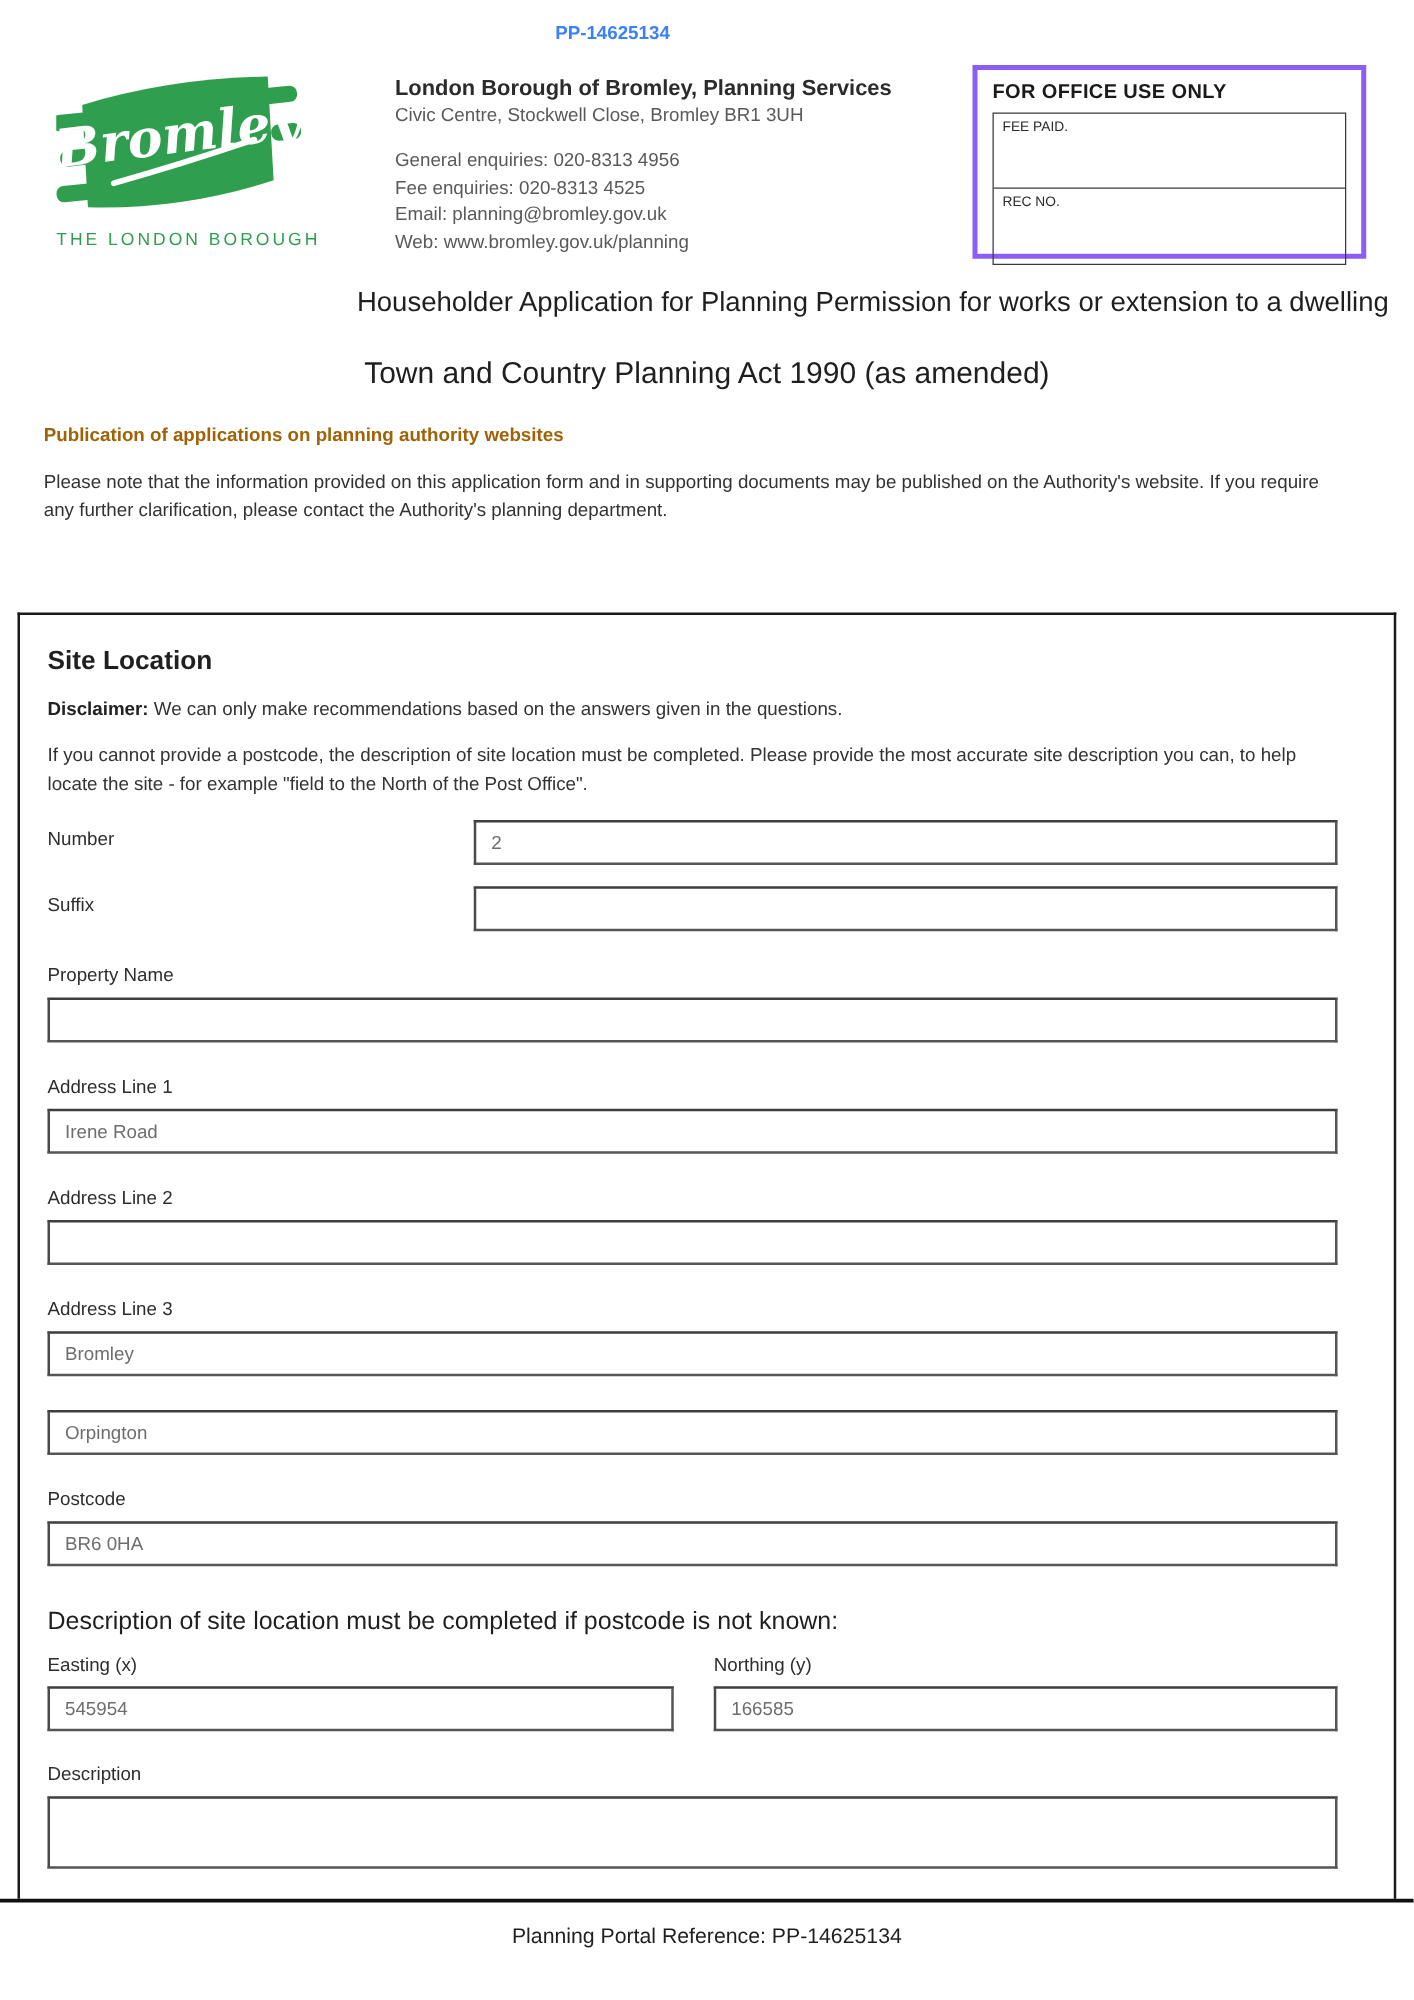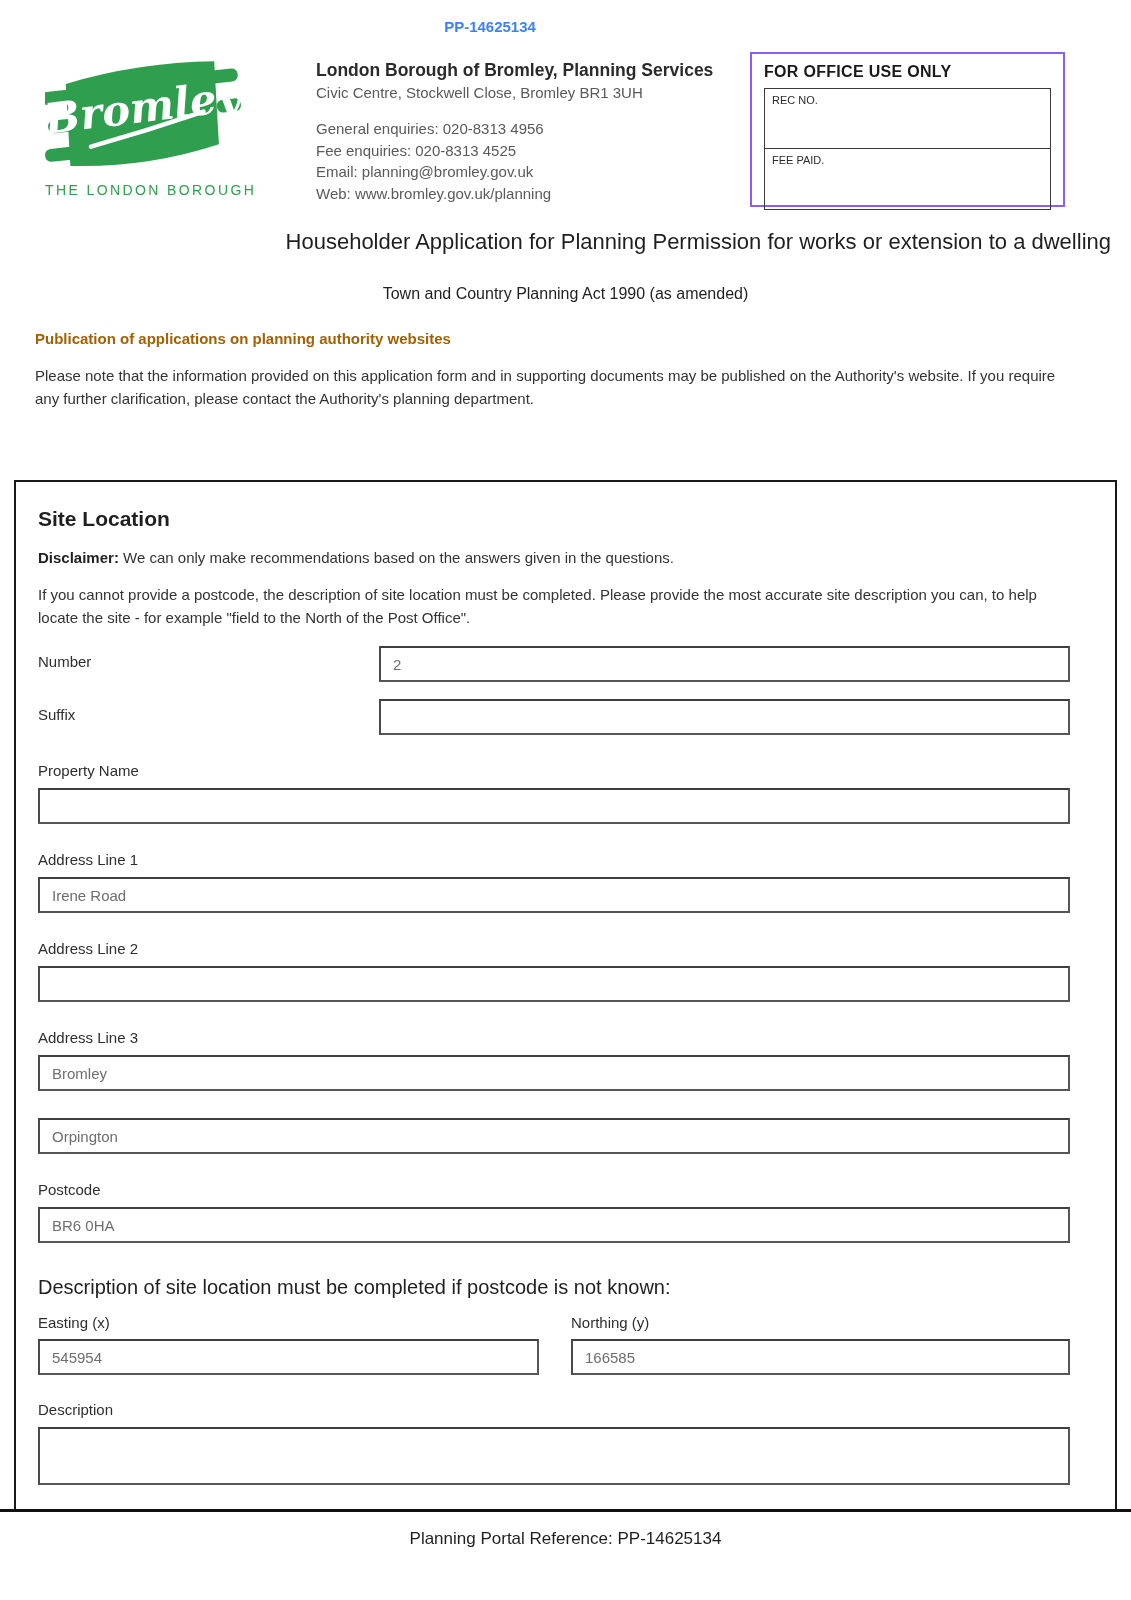--- a/index.html
+++ b/index.html
@@ -15,30 +15,30 @@
   .ref-top { position:absolute; top:18px; left:0; width:980px; text-align:center;
              font-size:15px; font-weight:bold; color:#3b82f6; }
   .logo-wrap { position:absolute; left:45px; top:56px; width:196px; }
   .logo-tagline { margin-top:4px; text-align:center; color:var(--green);
                   font-size:14px; letter-spacing:2.4px; font-weight:500; white-space:nowrap; }
   .authority { position:absolute; left:316px; top:60px; width:430px; }
   .authority-name { font-size:17.5px; font-weight:600; color:#2b2b2b; }
   .authority-addr { font-size:15px; color:#5a5a5a; margin-top:3px; }
   .authority-contacts { margin-top:17px; font-size:15px; color:#5a5a5a; line-height:21.5px; }
 
-  .office-box { position:absolute; left:750px; top:52px; width:315px; height:155px;
-                border:2px solid #8b5cf6; padding:9px 12px 12px 12px; }
+  .office-box { position:absolute; left:778px; top:52px; width:315px; height:155px;
+                border:4px solid #8b5cf6; padding:9px 12px 12px 12px; }
   .office-title { font-size:16px; font-weight:bold; color:#1a1a1a; letter-spacing:.3px; }
   .office-grid { border:1px solid #3a3a3a; margin-top:7px; }
   .office-cell { height:60px; padding:5px 7px; font-size:11px; color:#2b2b2b; }
   .office-cell:first-child { border-bottom:1px solid #3a3a3a; }
 
   
   .h-main { text-align:right; font-size:22px; font-weight:400; color:#1f1f1f; margin:14px 20px 0 20px; }
-  .h-act  { text-align:center; font-size:16px; font-weight:400; color:#1f1f1f; margin-top:30px; }
+  .h-act  { text-align:center; font-size:24px; font-weight:400; color:#1f1f1f; margin-top:30px; }
   .pub-heading { font-size:15px; font-weight:bold; color:#a16207; margin:27px 35px 0 35px; }
   .pub-body { font-size:15px; color:#333; line-height:23px; margin:17px 35px 0 35px; width:1030px; }
 
   
   .section { margin:70px 14px 0 14px; width:1103px; height:1029px;
              border:2px solid #1a1a1a; border-bottom:none;
              padding:25px 45px 0 22px; overflow:hidden; }
   .section-title { font-size:21px; font-weight:bold; color:#1f1f1f; }
   .disclaimer { font-size:15px; color:#333; margin-top:18px; }
   .disclaimer b { color:#222; }
@@ -98,22 +98,22 @@
       <div>General enquiries: 020-8313 4956</div>
       <div>Fee enquiries: 020-8313 4525</div>
       <div>Email: planning@bromley.gov.uk</div>
       <div>Web: www.bromley.gov.uk/planning</div>
     </div>
   </div>
 
   <div class="office-box">
     <div class="office-title">FOR OFFICE USE ONLY</div>
     <div class="office-grid">
+      <div class="office-cell">FEE PAID.</div>
       <div class="office-cell">REC NO.</div>
-      <div class="office-cell">FEE PAID.</div>
     </div>
   </div>
 </div>
 
 <div class="h-main">Householder Application for Planning Permission for works or extension to a dwelling</div>
 <div class="h-act">Town and Country Planning Act 1990 (as amended)</div>
 
 <div class="pub-heading">Publication of applications on planning authority websites</div>
 <div class="pub-body">Please note that the information provided on this application form and in supporting documents may be published on the Authority's website. If you require any further clarification, please contact the Authority's planning department.</div>
 

